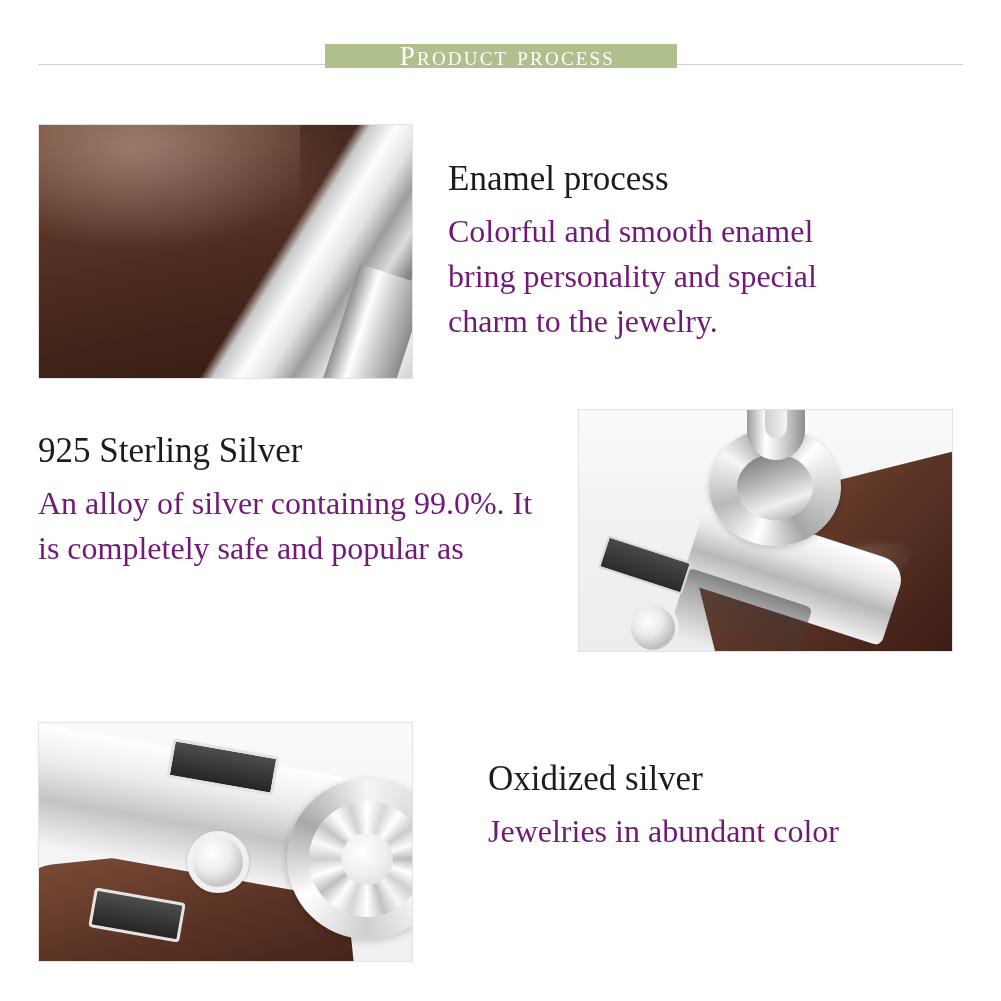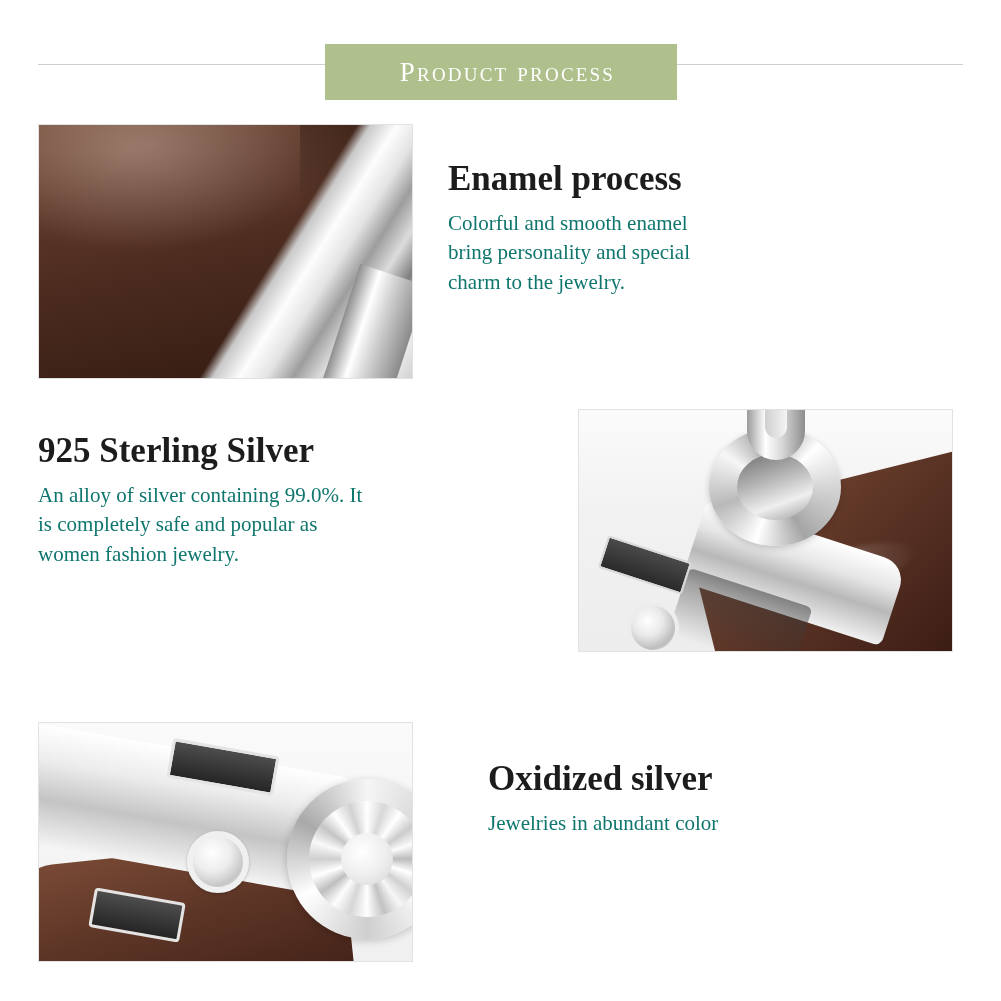--- a/index.html
+++ b/index.html
@@ -34,21 +34,21 @@
     top: 20px;
     width: 925px;
     height: 1px;
     background: #cfcfcf;
   }
   .header-tab {
     position: absolute;
     left: 325px;
     top: 0px;
     width: 352px;
-    height: 56px;
+    height: 24px;
     background: #afc08c;
     display: flex;
     align-items: center;
     justify-content: center;
     padding-left: 13px;
   }
   .header-tab span {
     color: #ffffff;
     font-family: "Liberation Serif", serif;
     font-variant: small-caps;
@@ -71,26 +71,25 @@
   }
 
   .textblock { position: absolute; }
   .textblock .title {
     font-family: "Liberation Serif", serif;
     font-size: 35px;
     color: #1c1c1c;
     line-height: 1.1;
     margin: 0 0 10px 0;
     white-space: nowrap;
-    font-weight: bold;
   }
   .textblock .body {
     font-family: "Liberation Serif", serif;
-    font-size: 21px;
-    color: #0f766e;
+    font-size: 32px;
+    color: #701a75;
     line-height: 1.42;
     margin: 0;
   }
   .textblock .body .line { display: block; white-space: nowrap; }
 
   
   #photo1 { left: 38px; top: 124px; width: 375px; height: 255px; }
   #photo1 .bg {
     position: absolute; inset: 0;
     background:
@@ -339,21 +338,20 @@
       <span class="line">bring personality and special</span>
       <span class="line">charm to the jewelry.</span>
     </div>
   </div>
 
   <div class="textblock" id="text2">
     <div class="title">925 Sterling Silver</div>
     <div class="body">
       <span class="line">An alloy of silver containing 99.0%. It</span>
       <span class="line">is completely safe and popular as</span>
-      <span class="line">women fashion jewelry.</span>
     </div>
   </div>
 
   <div class="photo" id="photo2">
     <div class="inner">
       <div class="bg"></div>
       <div class="enamel"></div>
       <div class="enamel-gloss"></div>
       <div class="bar"></div>
       <div class="edge-dark"></div>

